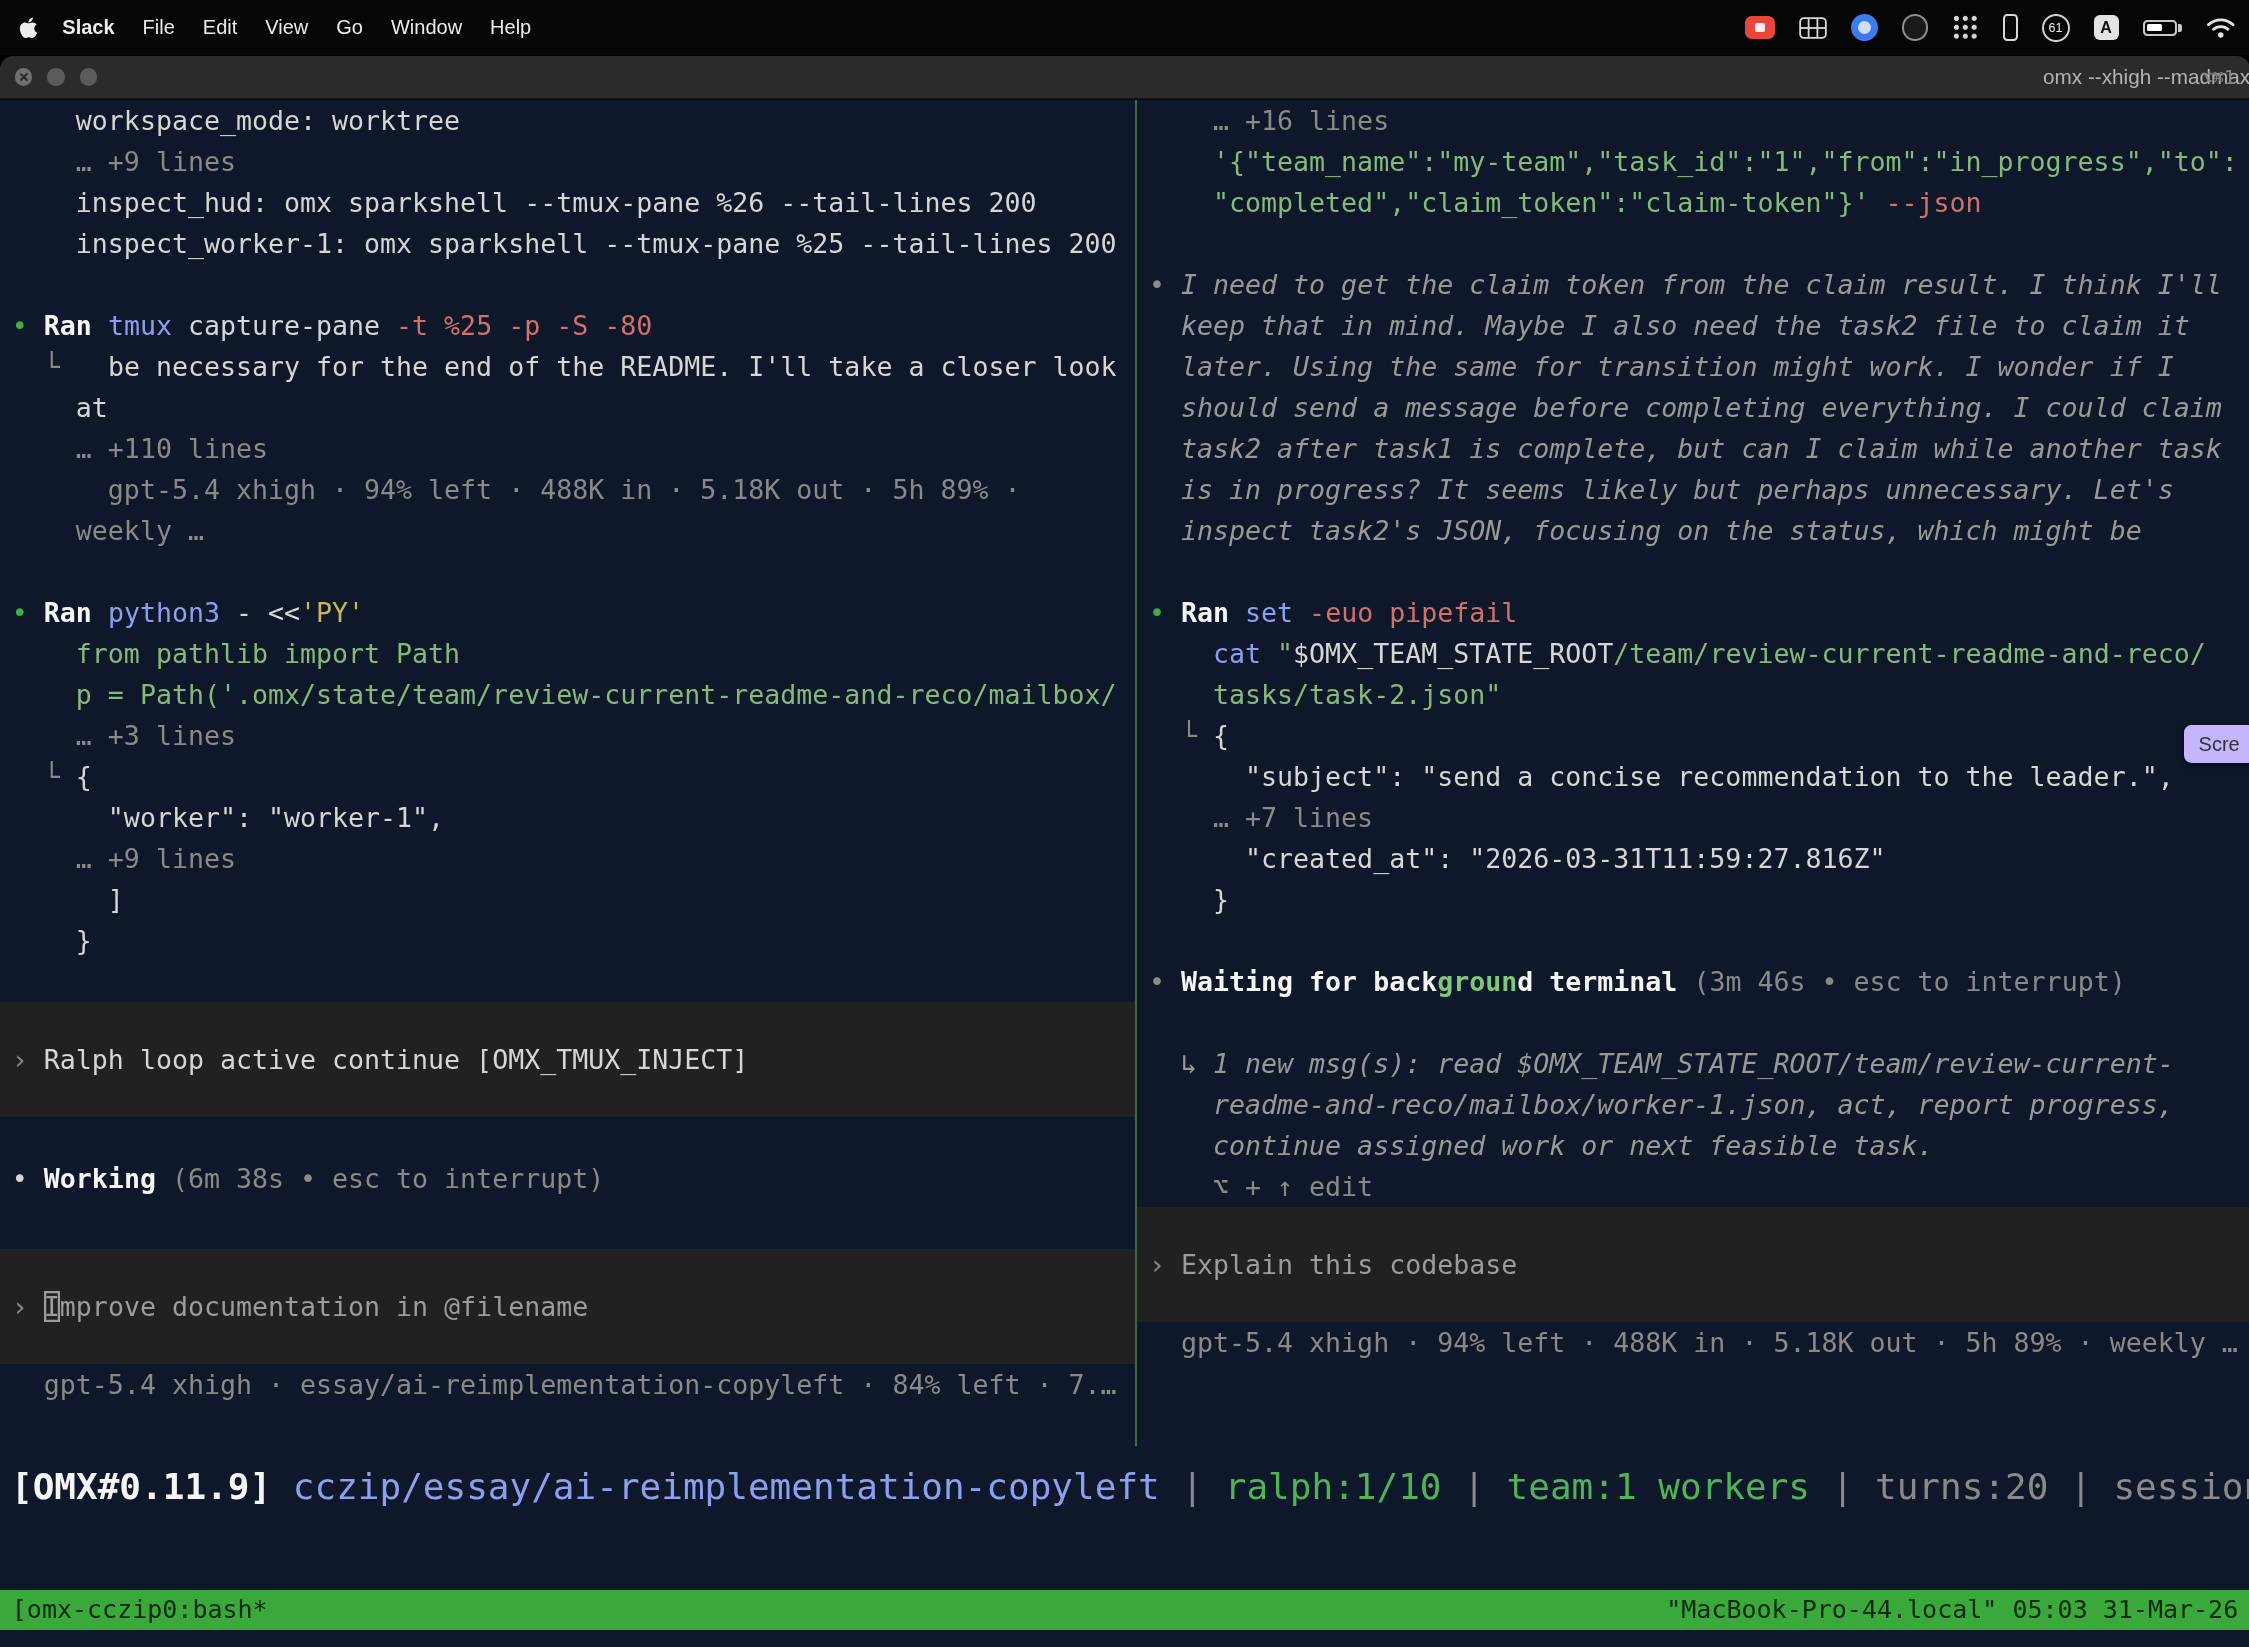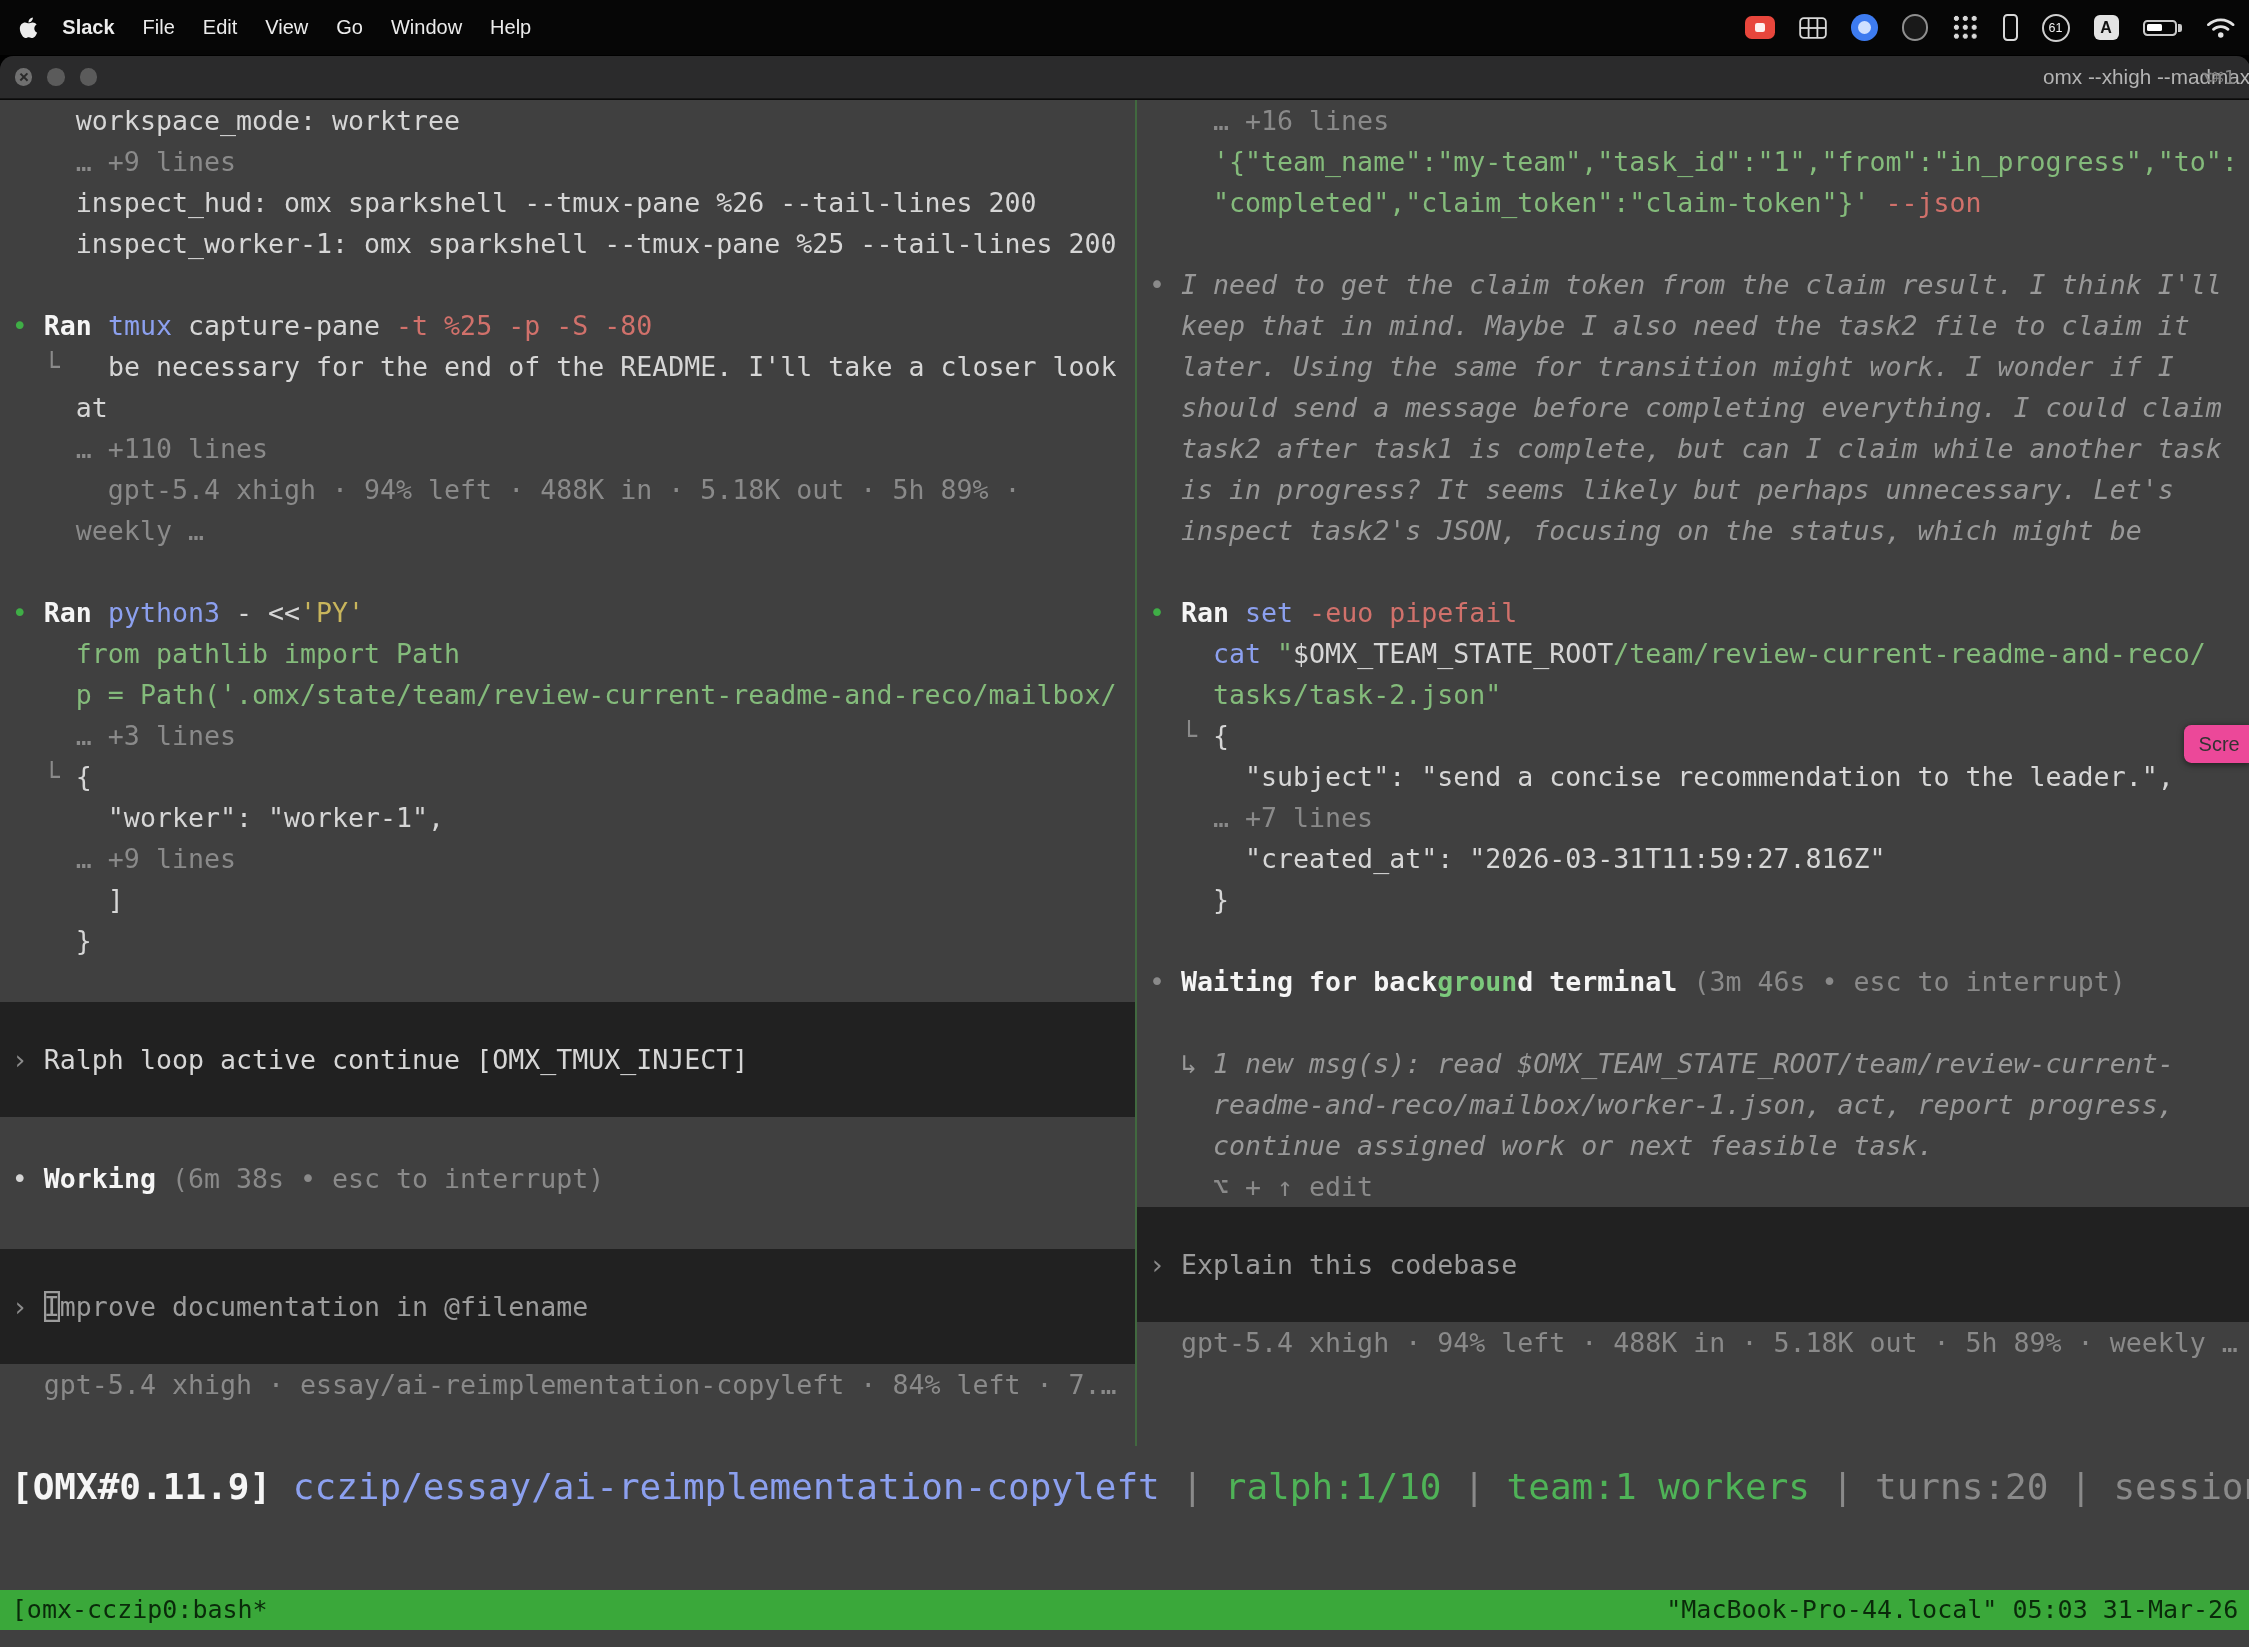--- a/index.html
+++ b/index.html
@@ -45,21 +45,21 @@
   .tl { width:17.7px; height:17.7px; border-radius:50%; background:#5b5b5b; margin-right:14.8px;
     position:relative; display:flex; align-items:center; justify-content:center; }
   .tl-close { background:#707070; }
   .tl-close::before, .tl-close::after { content:""; position:absolute; width:9.6px; height:2.2px; background:#2a2a2a; }
   .tl-close::before { transform:rotate(45deg); }
   .tl-close::after { transform:rotate(-45deg); }
   .wtitle { position:absolute; left:0; right:0; text-align:right; color:#b4b4b4;
     font-family:"Liberation Sans", sans-serif; font-size:20.7px; }
   .wshort { position:absolute; right:14.8px; color:#858585; font-size:19px; }
 
-  .content { position:absolute; top:44px; left:0; right:0; bottom:0; background:#404040; }
+  .content { position:absolute; top:44px; left:0; right:0; bottom:0; background:#0f172a; }
   .panes { position:absolute; top:0; left:0; width:2250px; height:1346px; display:flex; overflow:hidden; }
   .pane { overflow:hidden; }
   .pane-left { width:1135px; }
   .divider { width:2.2px; background:#41693f; }
   .pane-right { width:1112px; }
 
   .block { padding:0 11.8px; }
   .band { background:#212121; padding:37px 11.8px; }
   .band-composer-left { margin-top:8.9px; }
   .tline { height:41px; line-height:41px; font-size:26.6px; white-space:pre; overflow:hidden; }
@@ -79,21 +79,21 @@
   .seg-shim{ color:#7cc97c; font-weight:bold; }
   .seg-cur { box-shadow:inset 0 0 0 2.2px #9c9c9c; color:#9c9c9c; }
 
   .omx-line { position:absolute; top:1366px; left:0; right:0; height:41px; line-height:41px;
     font-size:36px; white-space:pre; padding:0 11px; overflow:hidden; }
 
   .tmux-bar { position:absolute; top:1490px; left:0; right:0; height:40px; background:#3aa83a;
     color:#0a2a0a; font-size:25px; line-height:40px; display:flex; justify-content:space-between;
     padding:0 11.8px; white-space:pre; overflow:hidden; }
 
-  .overlay { position:absolute; top:725px; right:0; height:38px; background:#ec4899;
+  .overlay { position:absolute; top:725px; right:0; height:38px; background:#c4b5fd;
     border-radius:7.4px 0 0 7.4px; display:flex; align-items:center; padding:0 10.3px 0 14.8px;
     color:#333; font-family:"Liberation Sans", sans-serif; font-size:20px; z-index:20;
     box-shadow:0 1.5px 5.9px rgba(0,0,0,.5); }
 </style>
 </head>
 <body>
 
 <div class="menu-bar">
   <div class="apple-wrap">
     <svg width="19" height="23.6" viewBox="0 0 384 512">

